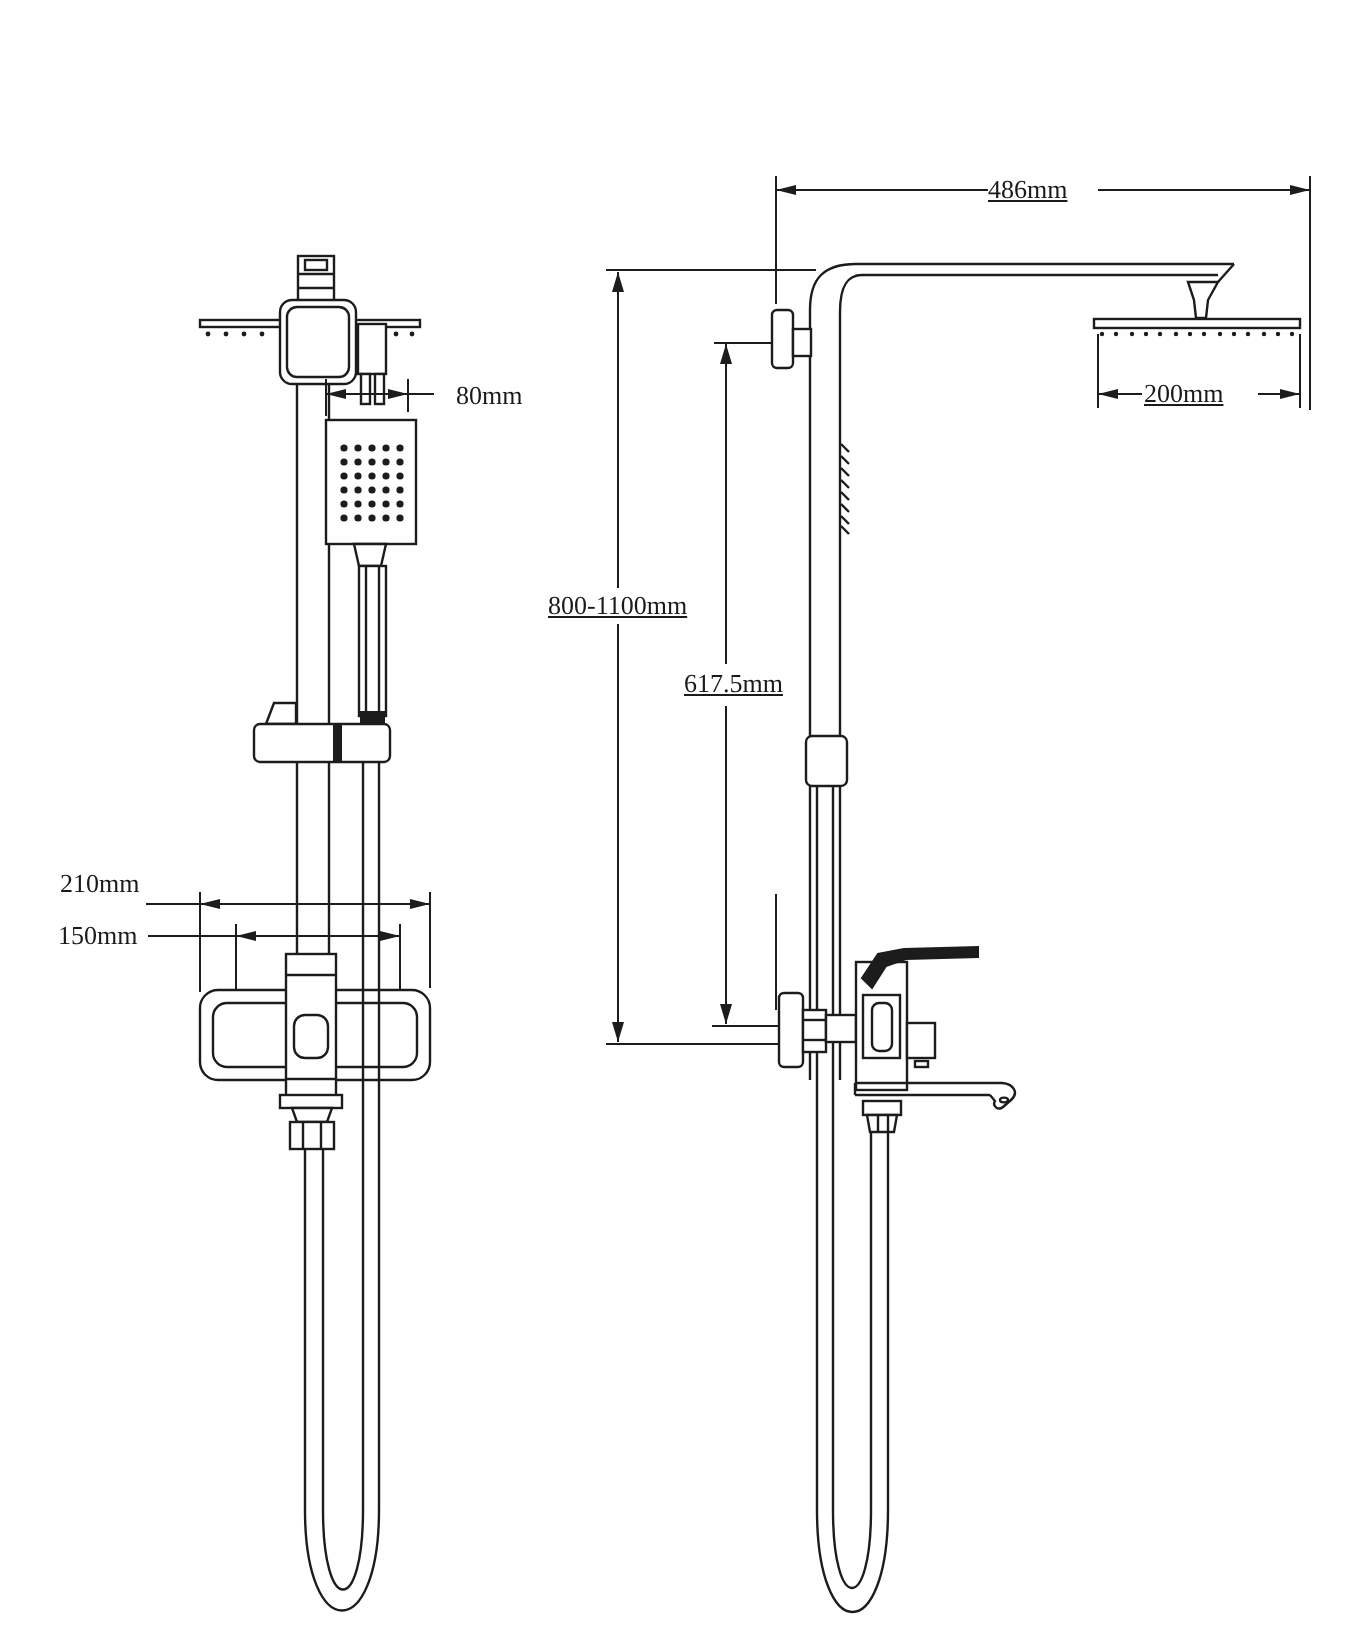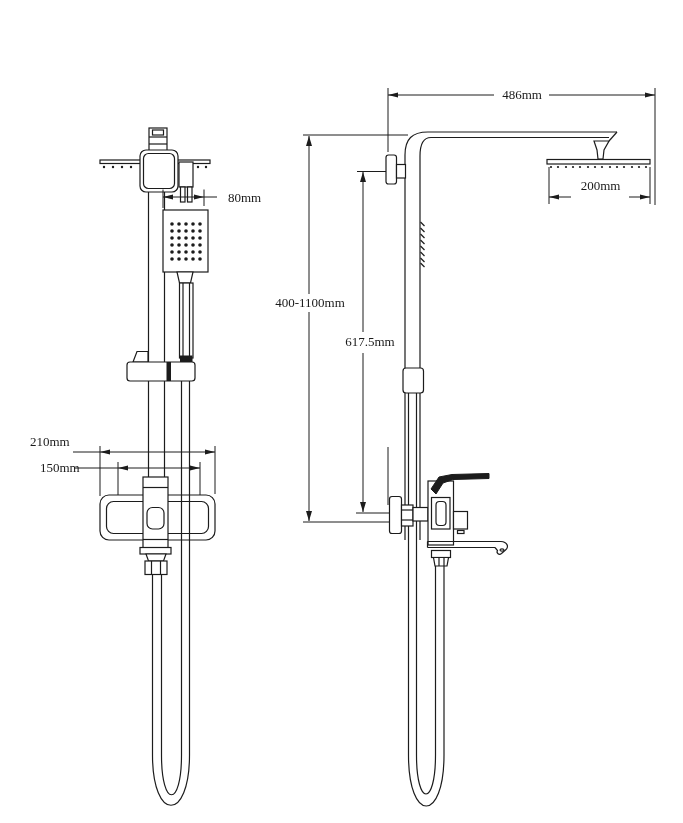--- a/index.html
+++ b/index.html
@@ -1,21 +1,21 @@
 <!DOCTYPE html>
 <html><head>
 <meta charset="utf-8">
 <style>
   html,body{margin:0;padding:0;background:#fff;}
   #stage{position:relative;width:683px;height:823px;background:#fff;overflow:hidden;
          font-family:"Liberation Serif", serif;}
   #stage svg{position:absolute;left:0;top:0;}
   .dim-label{position:absolute;font-size:13px;color:#1a1a1a;white-space:nowrap;
              line-height:15px;}
-  .ctr{text-align:center;}
+  .ctr{text-align:left;text-decoration:underline;}
   
   .ln{fill:none;stroke:#1c1c1c;stroke-width:1.2;}
   .dl{fill:none;stroke:#1c1c1c;stroke-width:1;}
   .wf{fill:#ffffff;stroke:#1c1c1c;stroke-width:1.2;}
   .ah{fill:#1c1c1c;stroke:none;}
   .dot{fill:#1c1c1c;stroke:none;}
   .dk{fill:#1c1c1c;stroke:#1c1c1c;}
 </style>
 </head>
 <body>
@@ -273,19 +273,19 @@
       <line class="ln" x1="435.5" y1="566" x2="435.5" y2="755"></line>
       <line class="ln" x1="444" y1="566" x2="444" y2="755"></line>
       <path class="ln" d="M408.5,755 C408.5,823 444,823 444,755"></path>
       <path class="ln" d="M416.5,755 C416.5,807 435.5,807 435.5,755"></path>
     </g>
   </g>
 </svg>
 
 <div class="dim-label" style="left:228px;top:190px;">80mm</div>
 <div class="dim-label" style="left:30px;top:434px;">210mm</div>
-<div class="dim-label" style="left:40px;top:460px;">150mm</div>
+<div class="dim-label" style="left:29px;top:460px;">150mm</div>
 <div class="dim-label ctr" style="left:494px;top:87px;width:56px;">486mm</div>
-<div class="dim-label ctr" style="left:572px;top:178px;width:57px;">200mm</div>
-<div class="dim-label ctr" style="left:274px;top:295px;width:72px;">400-1100mm</div>
+<div class="dim-label ctr" style="left:572px;top:189px;width:57px;">200mm</div>
+<div class="dim-label ctr" style="left:274px;top:295px;width:72px;">800-1100mm</div>
 <div class="dim-label ctr" style="left:342px;top:334px;width:56px;">617.5mm</div>
 
 </div>
 
 </body></html>

